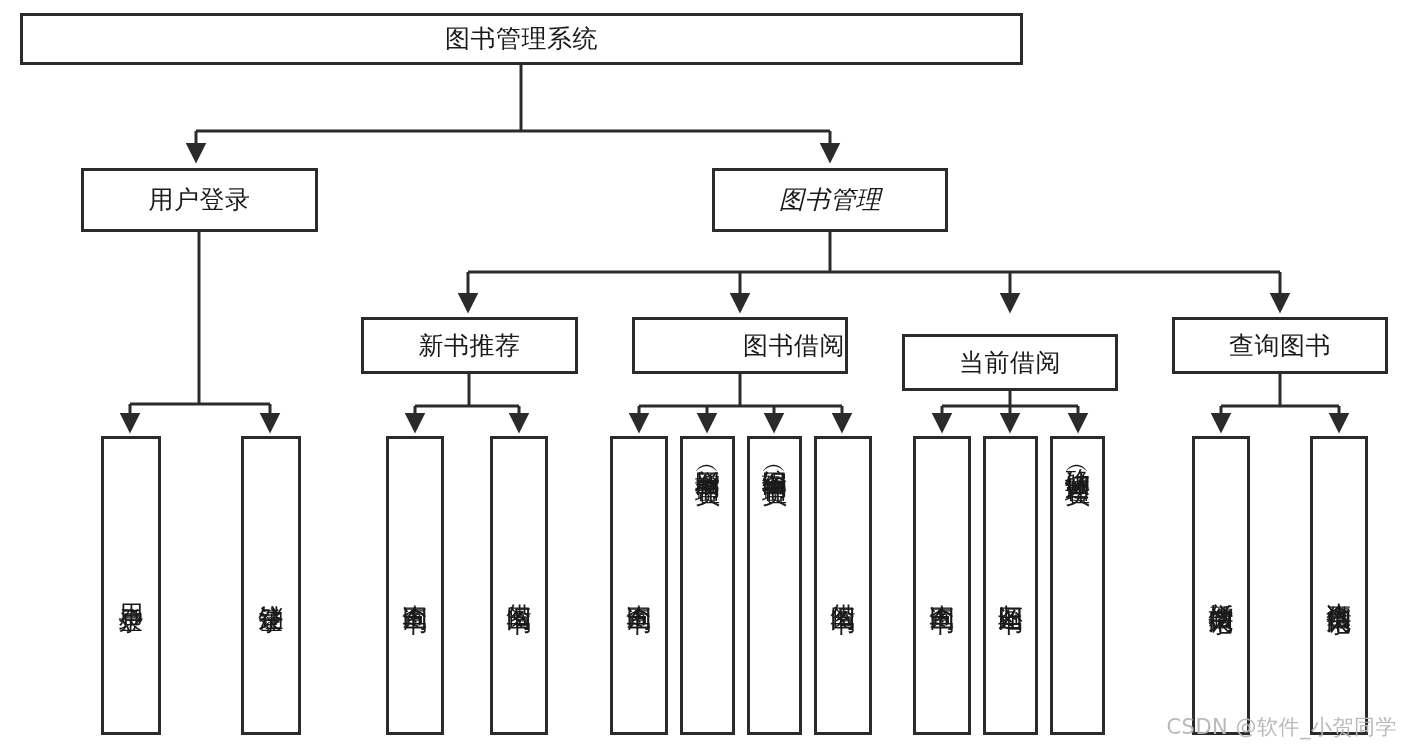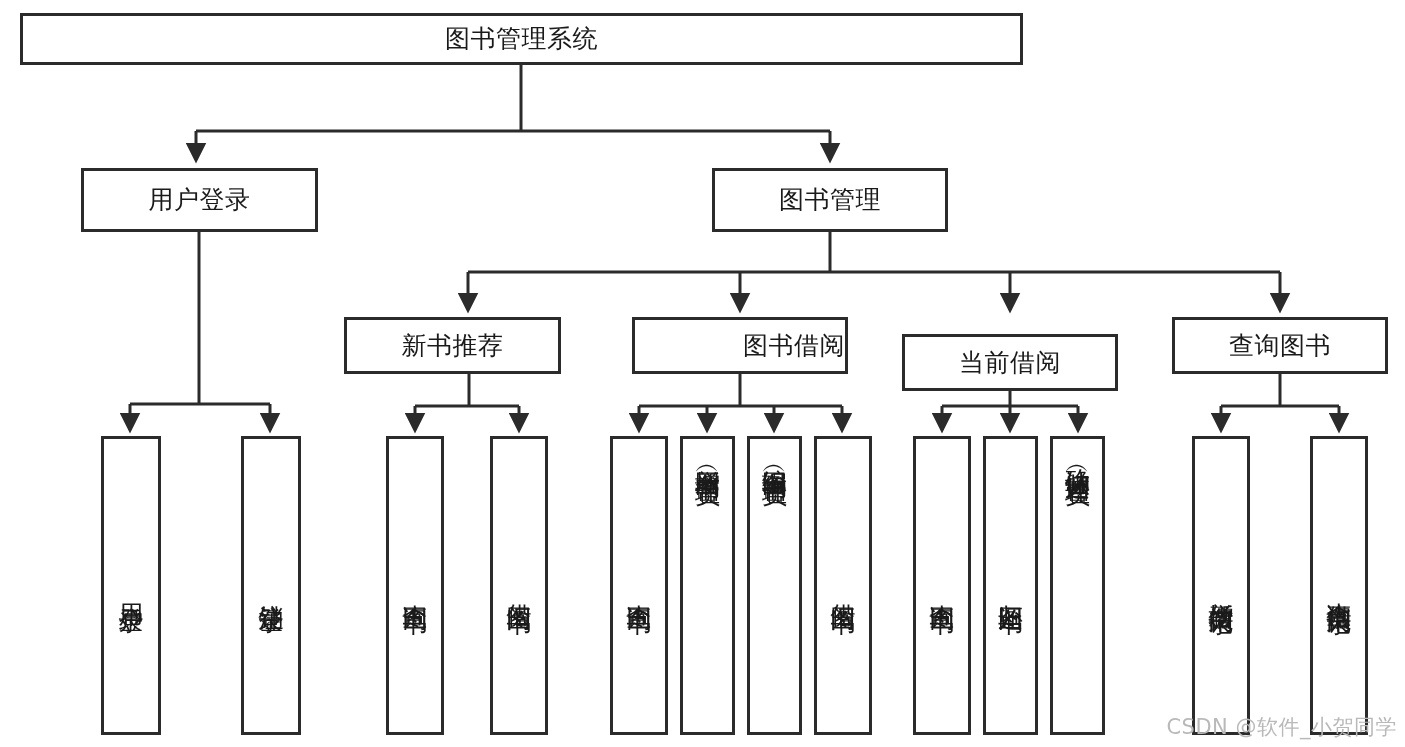--- a/index.html
+++ b/index.html
@@ -137,25 +137,25 @@
   </svg>
 
   <div class="node root horizontal" style="left:20px; top:13px; width:1003px; height:52px;">
     <span class="label">图书管理系统</span>
   </div>
 
   <div class="node horizontal" style="left:81px; top:168px; width:237px; height:64px;">
     <span class="label">用户登录</span>
   </div>
 
-  <div class="node horizontal" style="left:712px; top:168px; width:236px; height:64px;">
+  <div class="node horizontal" style="left:712px; top:168px; width:236px; height:64px;font-style:italic;">
     <span class="label">图书管理</span>
   </div>
 
-  <div class="node horizontal" style="left:344px; top:317px; width:217px; height:57px;">
+  <div class="node horizontal" style="left:361px; top:317px; width:217px; height:57px;">
     <span class="label">新书推荐</span>
   </div>
 
   <div class="node horizontal" style="left:632px; top:317px; width:216px; height:57px;justify-content:flex-end;">
     <span class="label">图书借阅</span>
   </div>
 
   <div class="node horizontal" style="left:902px; top:334px; width:216px; height:57px;">
     <span class="label">当前借阅</span>
   </div>

